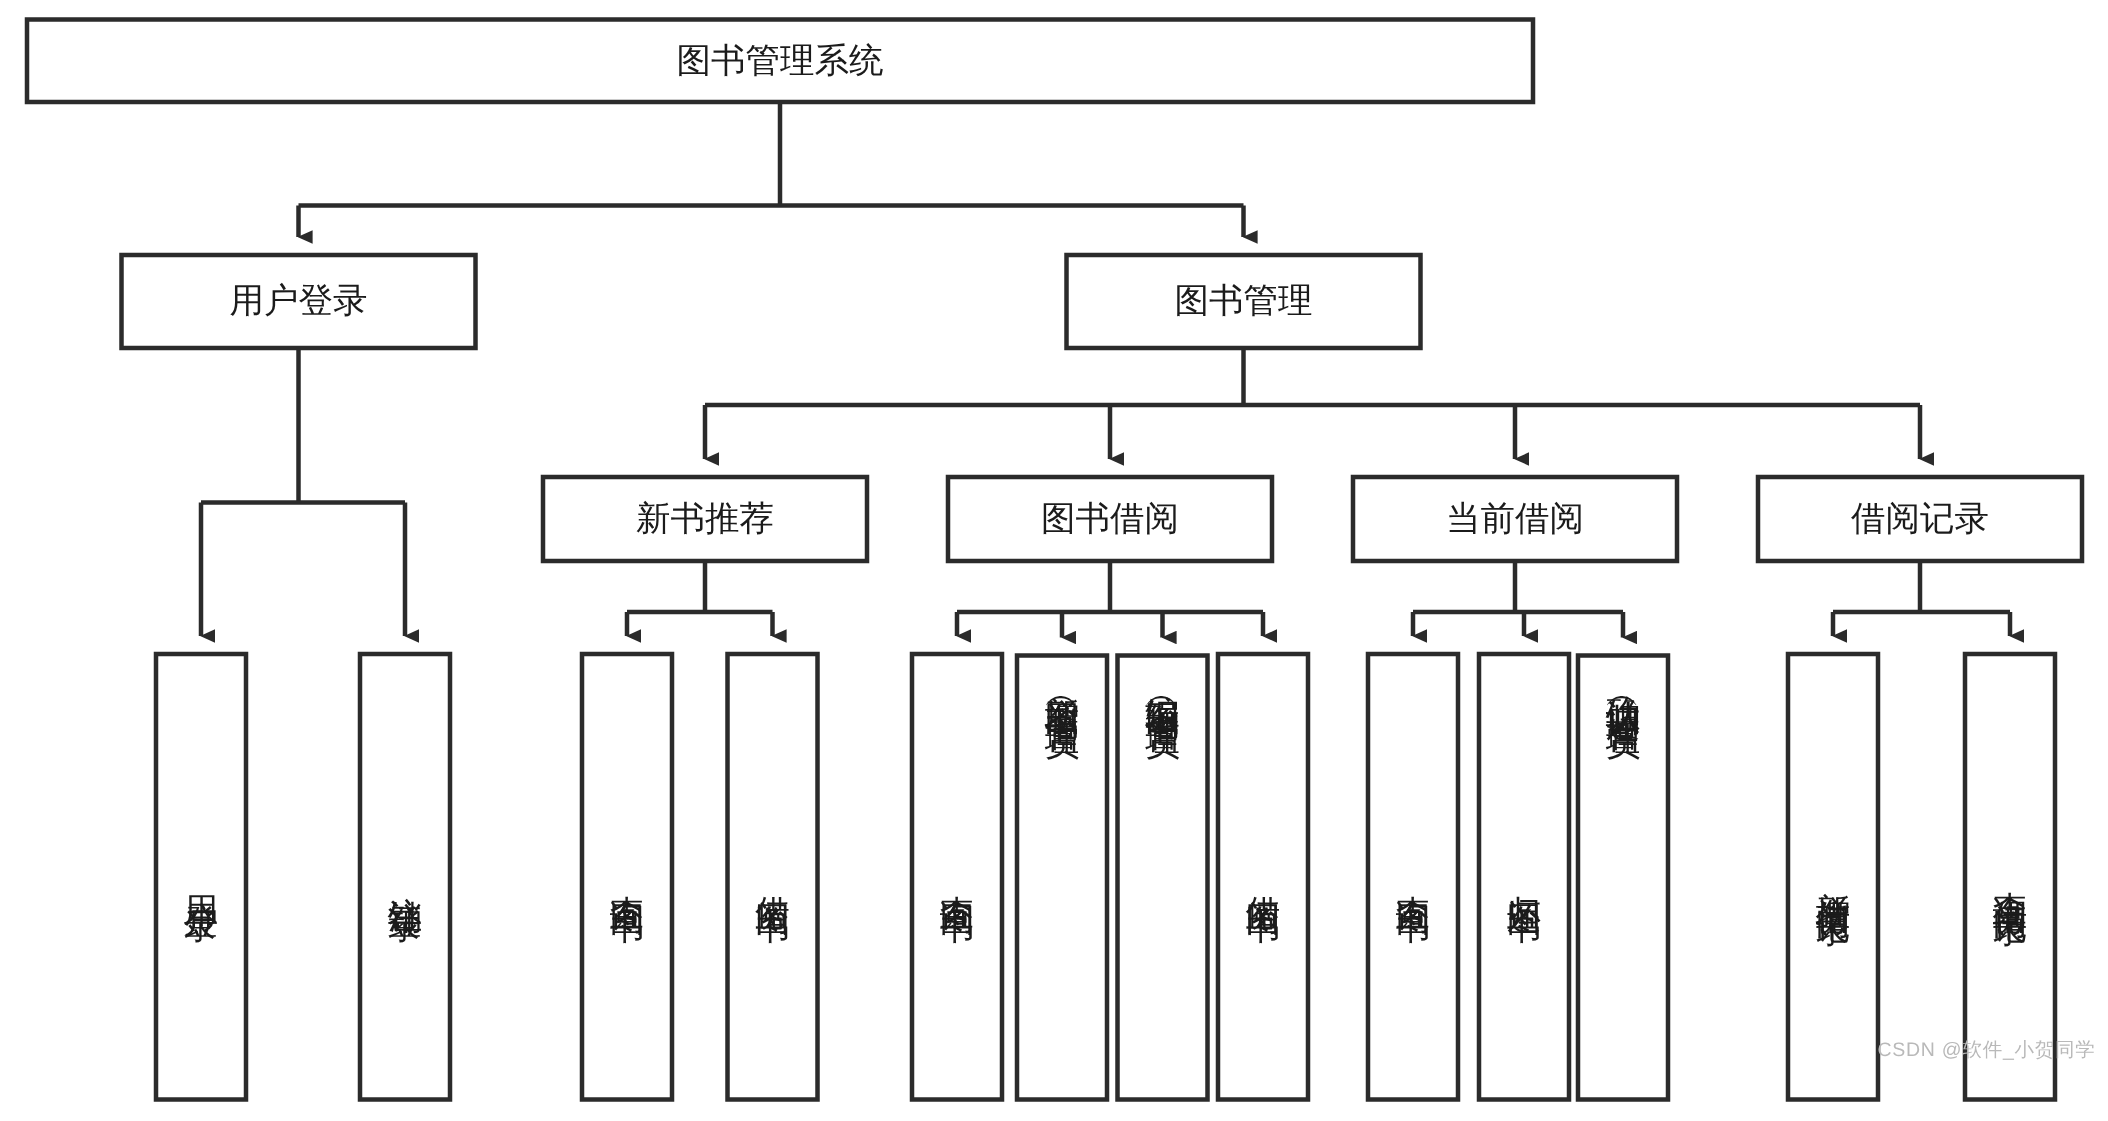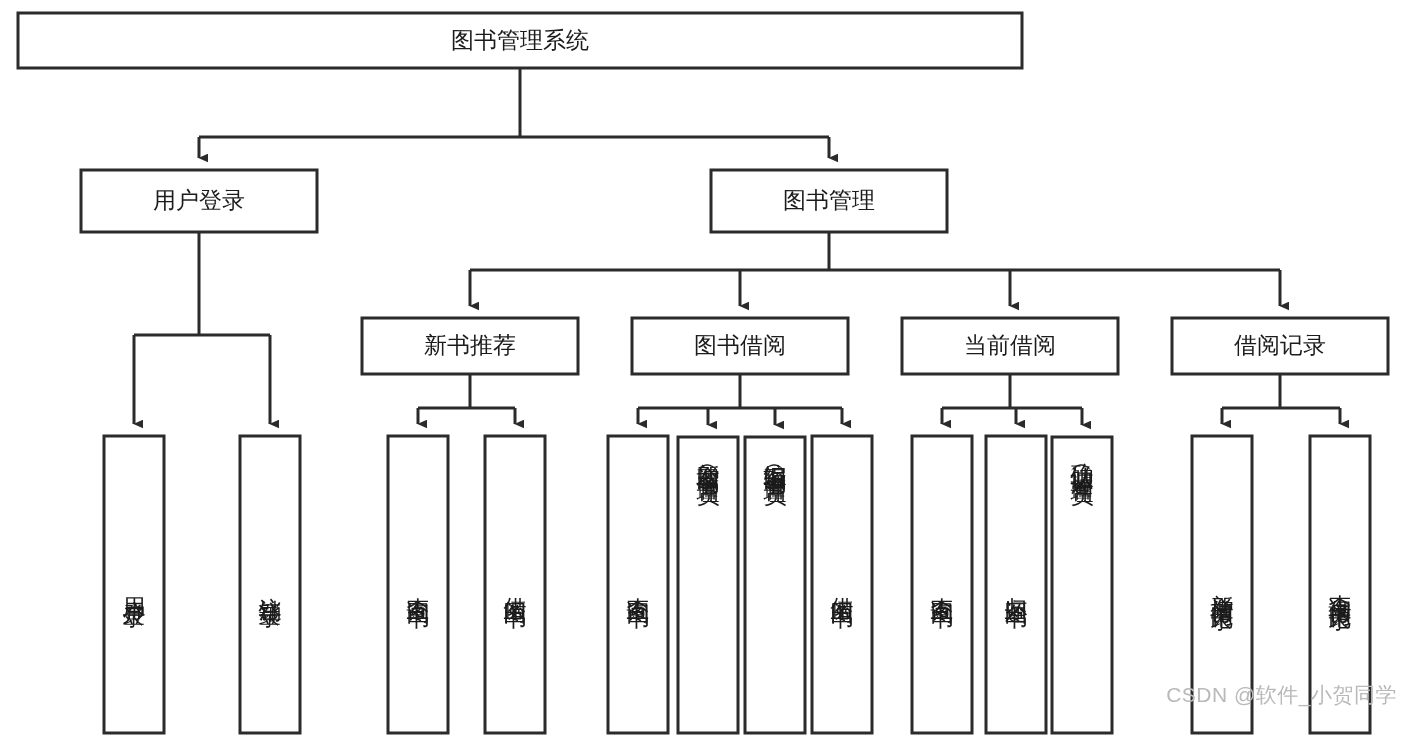--- a/index.html
+++ b/index.html
@@ -61,21 +61,21 @@
     display: flex;
     align-items: center;
     justify-content: center;
     pointer-events: none;
   }
   .watermark {
     position: absolute;
     right: 8px;
     bottom: 6px;
     font-family: "Liberation Sans", "DejaVu Sans", sans-serif;
-    font-size: 21px;
+    font-size: 13px;
     color: #b9b9b9;
     letter-spacing: 0.5px;
     white-space: nowrap;
   }
 </style>
 </head>
 <body>
 
 <div id="diagram-root">
 

